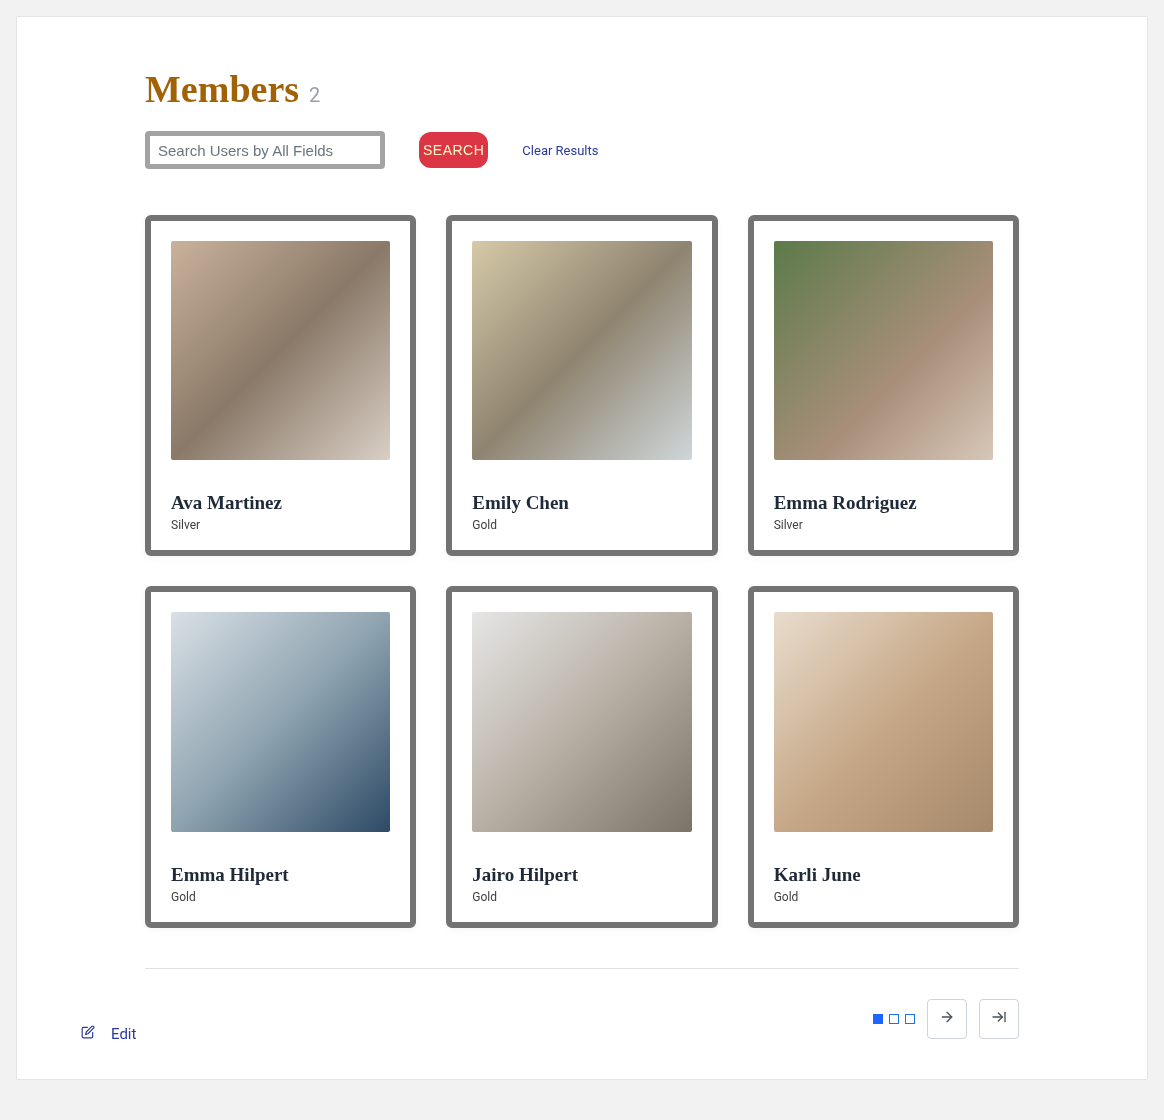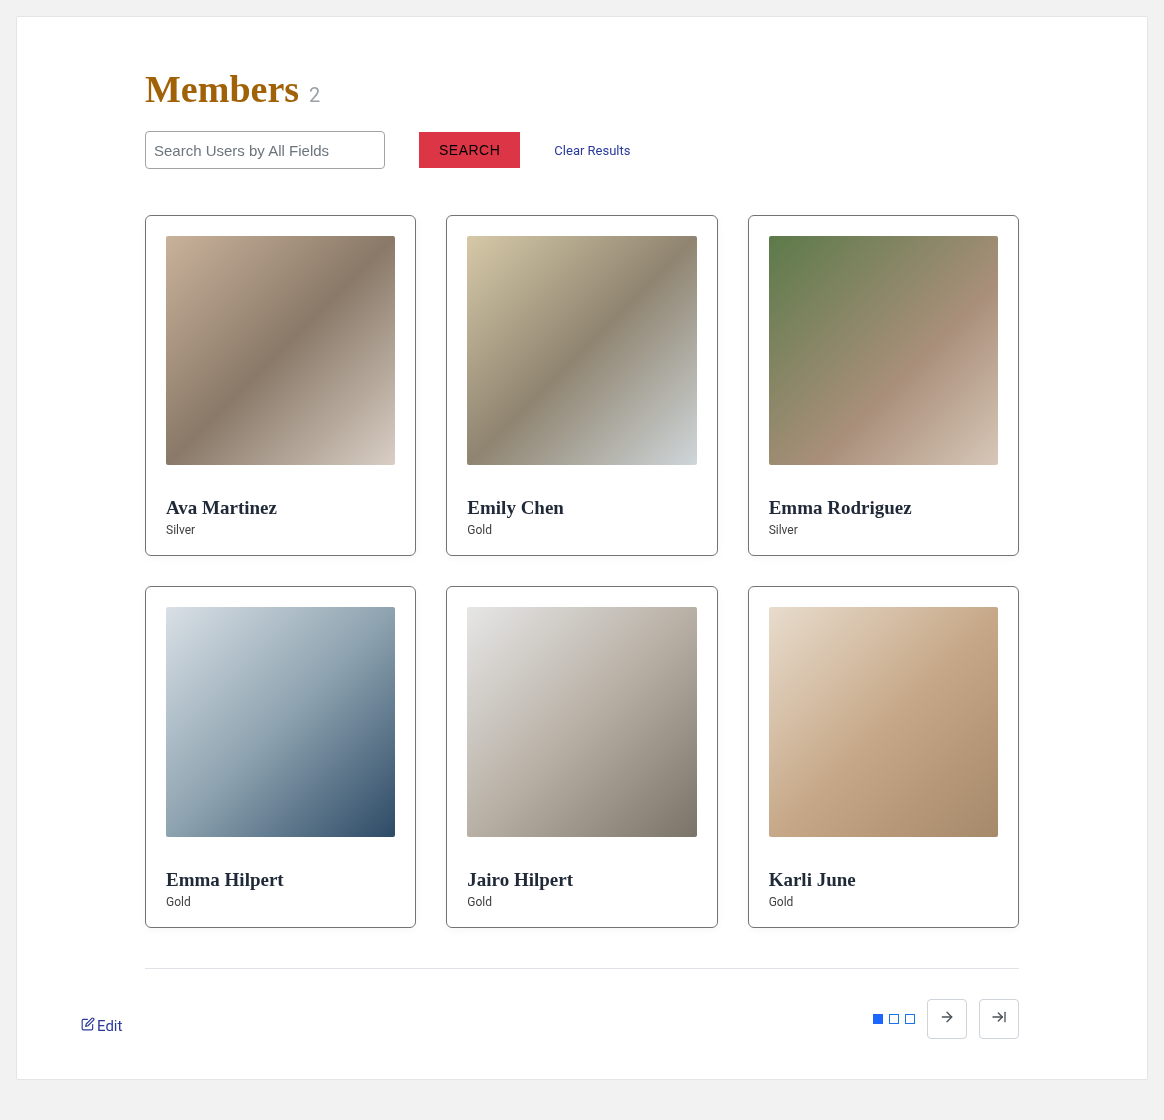--- a/index.html
+++ b/index.html
@@ -37,50 +37,50 @@
   }
   .controls-row {
     display: flex;
     align-items: center;
     gap: 34px;
     margin-bottom: 46px;
   }
   .search-input {
     width: 240px;
     height: 38px;
-    border: 1px solid #a3a3a3;
+    border: 5px solid #a3a3a3;
     border-radius: 4px;
     padding: 6px 8px;
     font-size: 15px;
     color: #495057;
   }
   .search-input::placeholder { color: #6c757d; }
   .btn-search {
     background: #dc3545;
-    color: #000000;
+    color: #fef9c3;
     border: none;
-    border-radius: 0;
-    padding: 10px 20px;
+    border-radius: 12px;
+    padding: 10px 4px;
     font-size: 14px;
     letter-spacing: 0.5px;
     cursor: pointer;
   }
   .link-clear {
     color: #2a3a9c;
     font-size: 13px;
     text-decoration: none;
     cursor: pointer;
   }
   .grid {
     display: grid;
     grid-template-columns: repeat(3, 1fr);
     gap: 30px;
   }
   .card {
-    border: 1px solid #737373;
+    border: 6px solid #737373;
     border-radius: 6px;
     background: #fff;
     box-shadow: 0 2px 8px rgba(0,0,0,0.04);
     padding: 20px 20px 18px 20px;
     cursor: pointer;
   }
   .avatar {
     width: 100%;
     aspect-ratio: 1/1;
     border-radius: 2px;
@@ -137,27 +137,27 @@
     align-items: center;
     justify-content: center;
     cursor: pointer;
     color: #495057;
     margin-left: 6px;
   }
   .page-btn svg { width: 16px; height: 16px; }
   .edit-link {
     position: absolute;
     left: 64px;
-    bottom: 44px;
+    bottom: 36px;
     color: #2a3a9c;
     font-size: 15px;
     cursor: pointer;
     display: flex;
     align-items: center;
-    gap: 2px;
+    gap: 16px;
     justify-content: flex-end;
   }
   .edit-link svg { width: 14px; height: 14px; }
 </style>
 </head>
 <body>
 
 <div class="page-panel">
 
   <div class="title-row">

